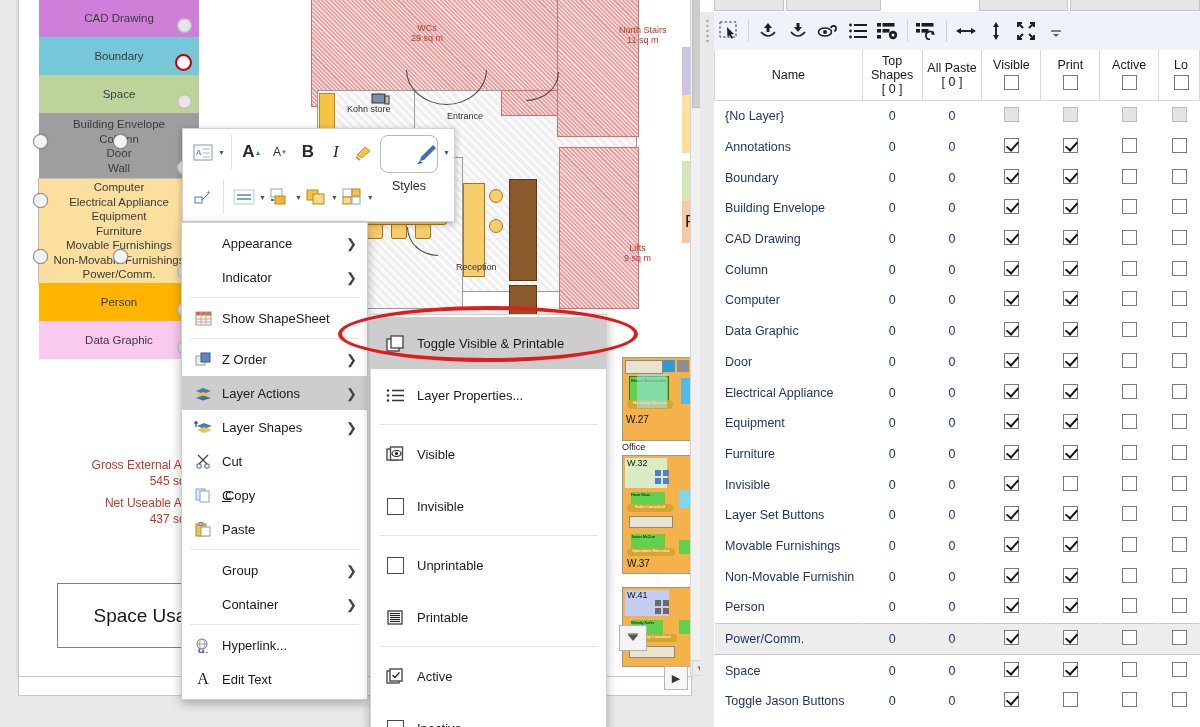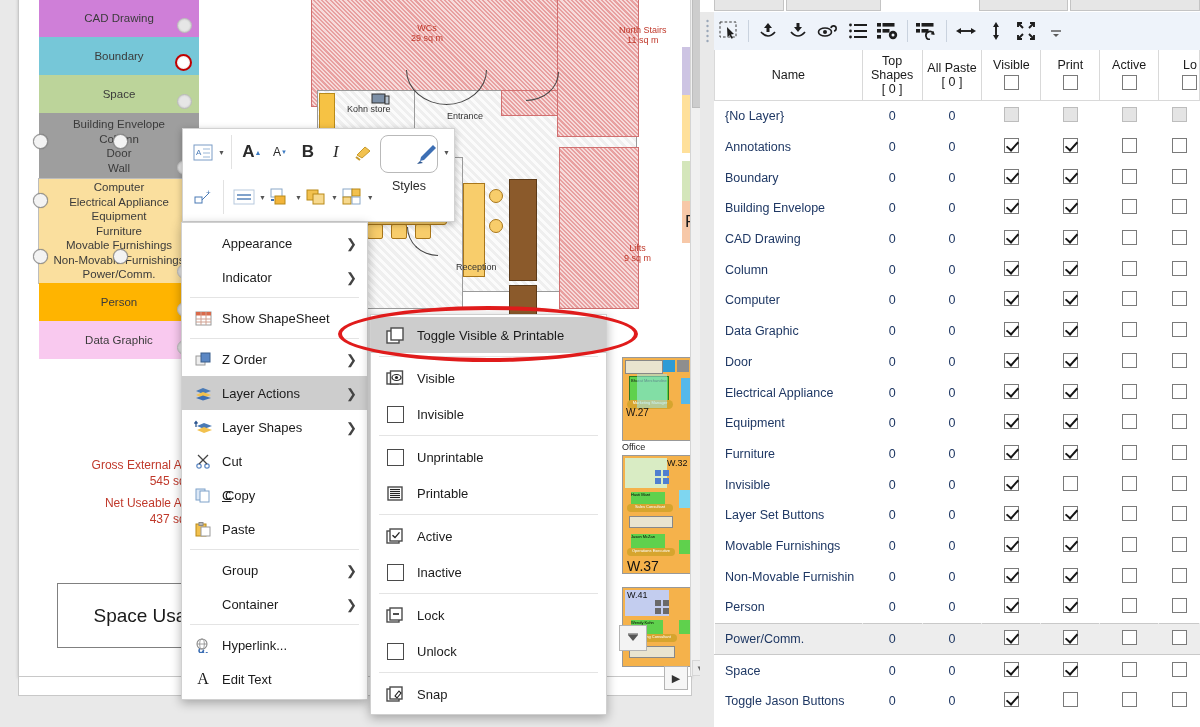--- a/index.html
+++ b/index.html
@@ -76,21 +76,21 @@
   .mi .ico{width:26px;min-width:26px;display:flex;align-items:center;justify-content:center;}
   .mi .lbl{flex:1;padding-left:6px;}
   .mi .arr{font-size:13px;color:#444;padding-right:4px;}
   .mi.hi{background:#cdcdcd;}
   .msep{height:1px;background:#e4e4e4;margin:3px 8px;}
   u.acc{text-decoration:underline;}
 
   
   #sub-menu{position:absolute;left:370px;top:314px;width:235px;background:#fff;border:1px solid #d0d0d0;
       box-shadow:0 3px 10px rgba(0,0,0,.30);padding:2px 0;font-size:13px;color:#1b1b1b;}
-  .si{display:flex;align-items:center;height:36px;padding:0 6px 0 10px;box-sizing:border-box;white-space:nowrap;}
+  .si{display:flex;align-items:center;height:52px;padding:0 6px 0 10px;box-sizing:border-box;white-space:nowrap;}
   .si .ico{width:28px;min-width:28px;display:flex;align-items:center;justify-content:center;}
   .si .lbl{padding-left:8px;}
   .si.hi{background:#cdcdcd;}
   .box-ico{width:17px;height:17px;border:1.6px solid #4a4a4a;background:#fff;box-sizing:border-box;}
 
   
   #red-ellipse{position:absolute;left:338px;top:306px;width:300px;height:56px;border:4px solid #e01b1b;border-radius:50%;
       box-sizing:border-box;pointer-events:none;}
 
   
@@ -180,38 +180,38 @@
       </div>
 
     <div class="thumb" style="top:370px;width:86px;height:82px;">
       <div style="position:absolute;inset:0;background:#f5b24b;"></div>
       <div style="position:absolute;left:2px;top:2px;width:36px;height:12px;background:#e9e4cf;border:1px solid #888;"></div>
       <div style="position:absolute;left:40px;top:2px;width:12px;height:12px;background:#2e9bd6;"></div>
       <div style="position:absolute;left:54px;top:2px;width:12px;height:12px;background:#8e8e8e;"></div>
       <div style="position:absolute;left:6px;top:18px;width:36px;height:24px;background:#5fd14d;border:1px solid #2a7a22;font-size:4px;color:#111;padding:1px;">Bharat Merchandise</div>
       <div style="position:absolute;left:4px;top:42px;width:46px;height:9px;background:#d6a52e;border-radius:5px;font-size:4px;color:#fff;text-align:center;">Marketing Manager</div>
       <div style="position:absolute;left:14px;top:16px;width:30px;height:34px;background:#9ee9ef;opacity:.55;"></div>
-      <div style="position:absolute;left:3px;top:49px;font-size:10px;color:#111;">W.27</div>
+      <div style="position:absolute;left:3px;top:56px;font-size:10px;color:#111;">W.27</div>
       <div style="position:absolute;left:58px;top:20px;width:26px;height:26px;background:#55b8ea;"></div>
     </div>
     <div style="position:absolute;left:603px;top:455px;font-size:9px;color:#222;"><span>Office</span></div>
     <div class="thumb" style="top:468px;width:86px;height:117px;">
       <div style="position:absolute;inset:0;background:#f5b24b;"></div>
       <div style="position:absolute;left:2px;top:2px;width:42px;height:30px;background:#d9ecc4;"></div>
-      <div style="position:absolute;left:4px;top:2px;font-size:9px;color:#111;margin-left:40px;">W.32</div>
+      <div style="position:absolute;left:4px;top:2px;font-size:9px;color:#111;">W.32</div>
       <div style="position:absolute;left:32px;top:14px;width:6px;height:6px;background:#4f7fd0;"></div>
       <div style="position:absolute;left:40px;top:14px;width:6px;height:6px;background:#4f7fd0;"></div>
       <div style="position:absolute;left:32px;top:22px;width:6px;height:6px;background:#4f7fd0;"></div>
       <div style="position:absolute;left:40px;top:22px;width:6px;height:6px;background:#4f7fd0;"></div>
       <div style="position:absolute;left:8px;top:36px;width:34px;height:12px;background:#5fd14d;font-size:4px;">Hasti Mant</div>
       <div style="position:absolute;left:4px;top:48px;width:46px;height:8px;background:#d6a52e;border-radius:4px;font-size:4px;color:#fff;text-align:center;">Sales Consultant</div>
       <div style="position:absolute;left:6px;top:60px;width:42px;height:10px;background:#e9e4cf;border:1px solid #888;"></div>
       <div style="position:absolute;left:8px;top:78px;width:34px;height:14px;background:#5fd14d;font-size:4px;">Jason McZan</div>
       <div style="position:absolute;left:4px;top:92px;width:48px;height:8px;background:#d6a52e;border-radius:4px;font-size:4px;color:#fff;text-align:center;">Operations Executive</div>
-      <div style="position:absolute;left:4px;top:102px;font-size:14px;color:#111;">W.37</div>
+      <div style="position:absolute;left:4px;top:102px;font-size:10px;color:#111;">W.37</div>
       <div style="position:absolute;left:56px;top:34px;width:28px;height:18px;background:#7ed6f0;"></div>
       <div style="position:absolute;left:56px;top:84px;width:28px;height:14px;background:#5fd14d;"></div>
     </div>
     <div class="thumb" style="top:600px;width:86px;height:78px;">
       <div style="position:absolute;inset:0;background:#f5b24b;"></div>
       <div style="position:absolute;left:2px;top:2px;width:44px;height:26px;background:#c3cdef;"></div>
       <div style="position:absolute;left:4px;top:2px;font-size:9px;color:#111;">W.41</div>
       <div style="position:absolute;left:32px;top:12px;width:6px;height:6px;background:#6a6a6a;"></div>
       <div style="position:absolute;left:40px;top:12px;width:6px;height:6px;background:#6a6a6a;"></div>
       <div style="position:absolute;left:32px;top:20px;width:6px;height:6px;background:#6a6a6a;"></div>
@@ -504,20 +504,33 @@
 
 <div id="sub-menu">
   <div class="si hi">
     <span class="ico">
       <svg width="19" height="17" viewBox="0 0 19 17">
           <rect x="1" y="4" width="12" height="12" fill="#fff" stroke="#4a4a4a" stroke-width="1.4"></rect>
           <rect x="5" y="1" width="12" height="12" fill="#fff" stroke="#4a4a4a" stroke-width="1.4"></rect>
         </svg>
     </span>
     <span class="lbl">Toggle Visible &amp; Printable</span>
+  </div>
+  <div class="si">
+    <span class="ico">
+      <svg width="19" height="15" viewBox="0 0 19 15">
+          <circle cx="2" cy="2.5" r="1.3" fill="#3a3a3a"></circle>
+          <circle cx="2" cy="7.5" r="1.3" fill="#3a3a3a"></circle>
+          <circle cx="2" cy="12.5" r="1.3" fill="#3a3a3a"></circle>
+          <line x1="6" y1="2.5" x2="18" y2="2.5" stroke="#3a3a3a" stroke-width="1.6"></line>
+          <line x1="6" y1="7.5" x2="18" y2="7.5" stroke="#3a3a3a" stroke-width="1.6"></line>
+          <line x1="6" y1="12.5" x2="18" y2="12.5" stroke="#3a3a3a" stroke-width="1.6"></line>
+        </svg>
+    </span>
+    <span class="lbl">Layer Properties...</span>
   </div>
   <div class="msep"></div>
   <div class="si">
     <span class="ico">
       <svg width="19" height="17" viewBox="0 0 19 17">
           <rect x="1" y="3" width="11" height="11" fill="#fff" stroke="#4a4a4a" stroke-width="1.4"></rect>
           <rect x="4.5" y="1" width="12" height="13" fill="#fff" stroke="#4a4a4a" stroke-width="1.4"></rect>
           <ellipse cx="10.5" cy="7.5" rx="4.5" ry="3" fill="none" stroke="#222" stroke-width="1.2"></ellipse>
           <circle cx="10.5" cy="7.5" r="1.6" fill="#222"></circle>
         </svg>
@@ -761,21 +774,21 @@
           <span class="cb"></span>
         </th>
         <th>
           <div>Print</div>
           <span class="cb"></span>
         </th>
         <th>
           <div>Active</div>
           <span class="cb"></span>
         </th>
-        <th style="text-align:right;padding-left:6px;">
+        <th style="text-align:center;padding-left:6px;">
           <div>Lo</div>
           <span class="cb"></span>
         </th>
       </tr>
     </thead>
     <tbody id="grid-body">
         <tr>
           <td class="name">{No Layer}</td>
           <td class="">0</td>
           <td class="">0</td>

